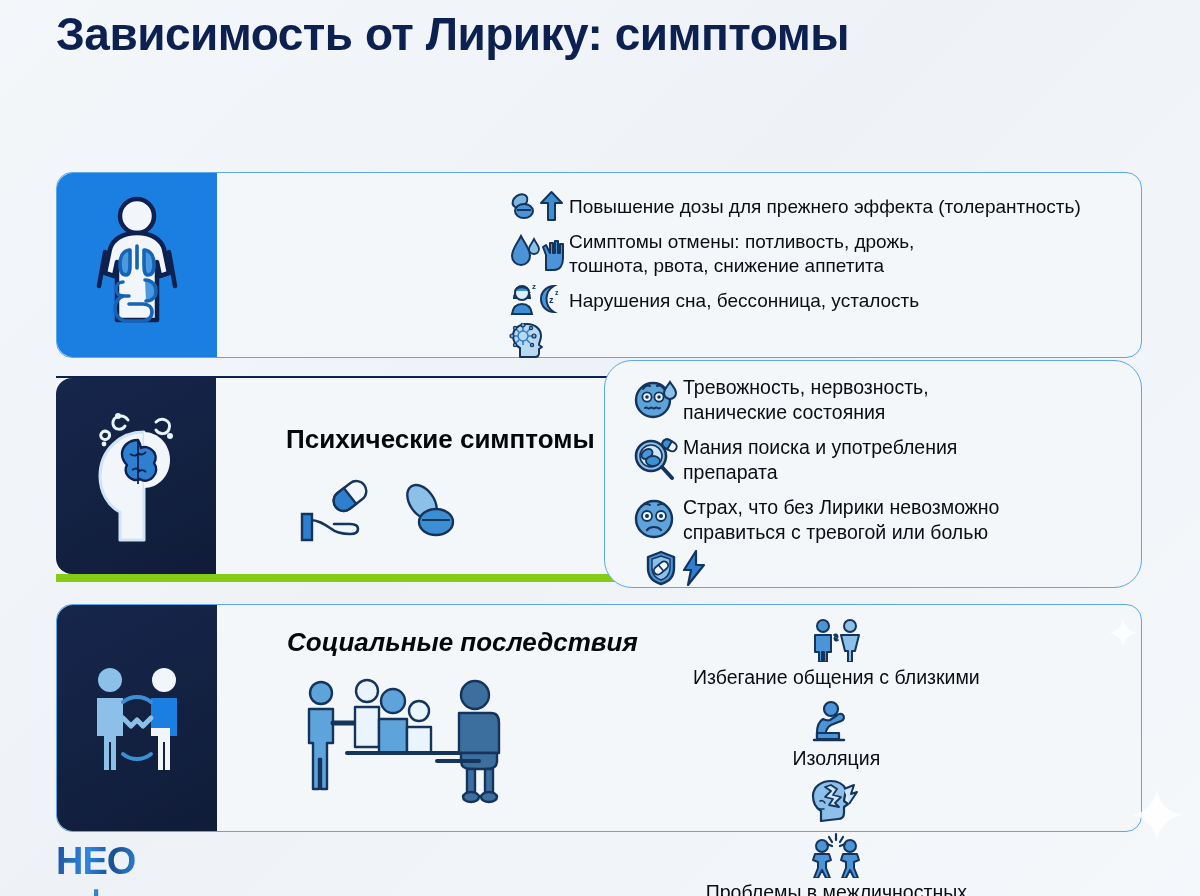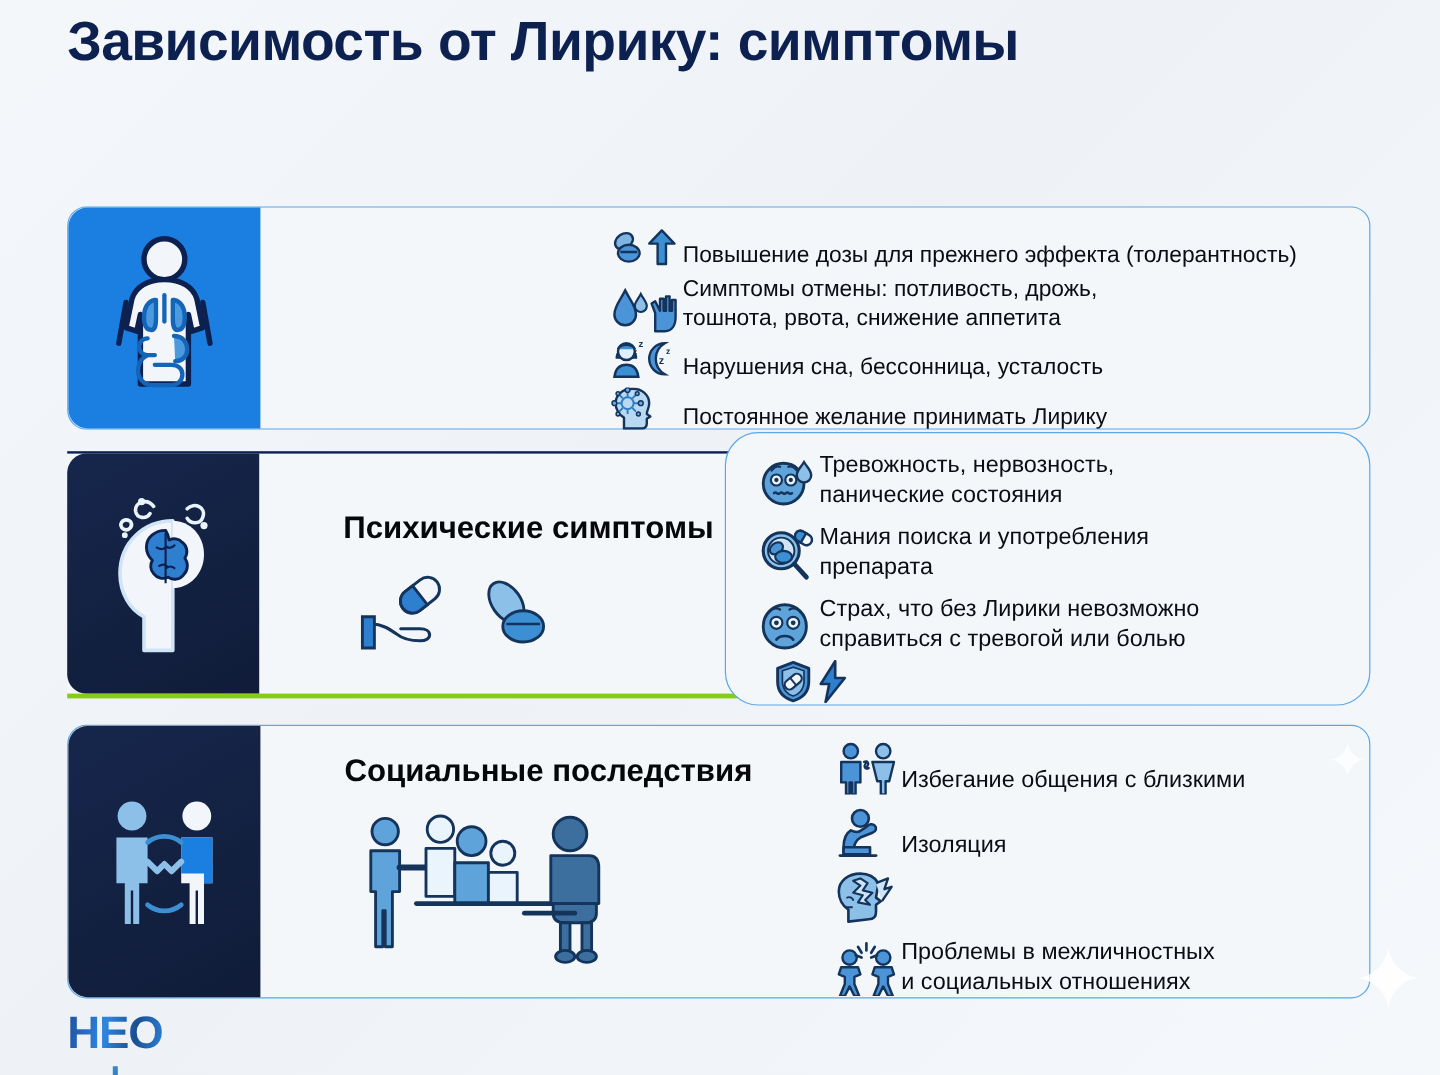--- a/index.html
+++ b/index.html
@@ -58,21 +58,21 @@
   .card-head {
     position: absolute;
     font-size: 25px;
     font-weight: bold;
     color: #05070a;
     line-height: 1.22;
   }
 
   
   .list { position: absolute; }
-  .row { display: flex; align-items: flex-end; margin-bottom: 6px; }
+  .row { display: flex; align-items: center; margin-bottom: 6px; }
   .row .ico {
     flex: 0 0 auto;
     display: flex;
     align-items: center;
     justify-content: center;
   }
   .row .txt {
     font-size: 19.5px;
     color: #0a0d11;
     line-height: 1.26;
@@ -87,21 +87,21 @@
   #card1 .card-head { left: 228px; top: 56px; }
   #card1 .list { left: 448px; top: 14px; }
   #card1 .row .ico { width: 64px; height: 38px; }
   #card1 .row .txt { font-size: 19px; }
   #card1 .row { margin-bottom: 3px; }
 
   
   #card2 {
     left: 56px; top: 376px; width: 562px; height: 206px;
     border-top: 2px solid #0d2150;
-    border-bottom: 4px solid #84cc16;
+    border-bottom: 8px solid #84cc16;
     border-left: none; border-right: none;
     background: #f4f7fa;
     border-radius: 0;
   }
   #card2 .panel { width: 160px; border-radius: 16px 0 0 16px; }
   #card2 .card-head { left: 230px; top: 46px; font-size: 26px; white-space: nowrap; }
 
   
   #card2list {
     position: absolute;
@@ -114,21 +114,21 @@
   #card2list .row { margin-bottom: 9px; }
   #card2list .row .ico { width: 56px; height: 44px; }
 
   
   #card3 {
     left: 56px; top: 604px; width: 1086px; height: 228px;
     border: 1.6px solid #5ba7e8;
   }
   #card3 .card-head { left: 230px; top: 22px; font-size: 26px; white-space: nowrap; }
   #card3 .list { left: 636px; top: 12px; }
-  #card3 .row { margin-bottom: 8px; }
+  #card3 .row { margin-bottom: 8px; flex-direction: column; }
   #card3 .row .ico { width: 58px; height: 46px; }
 
   
   .illus { position: absolute; }
 
   
   .logo { position: absolute; left: 56px; top: 842px; display: flex; align-items: center; flex-direction: column; }
   .logo-text {
     font-size: 38px;
     font-weight: bold;
@@ -232,21 +232,20 @@
               <circle cx="15" cy="2" r="2"></circle>
                 <circle cx="4" cy="13" r="2"></circle>
                 <circle cx="26" cy="13" r="2"></circle>
               <circle cx="7" cy="5" r="1.6"></circle>
                 <circle cx="23" cy="5" r="1.6"></circle>
               <circle cx="7" cy="22" r="1.6"></circle>
                 <circle cx="24" cy="22" r="1.6"></circle>
             </g>
           </svg>
         </span>
-        <span class="txt">Постоянное желание принимать Лирику</span>
       </div>
 
     </div>
   </div>
 
   <div class="card" id="card2">
     <div class="panel navy">
       <svg width="104" height="148" viewBox="0 0 104 148">
         <path d="M36 138v-28c-12-6-20-20-20-36 0-26 20-44 44-44v108z" fill="#f2f6fa" stroke="#cfe4f6" stroke-width="3" stroke-linejoin="round"></path>
         <path d="M60 30c14 0 26 12 26 28s-12 28-26 28z" fill="#f2f6fa"></path>
@@ -379,21 +378,21 @@
           <path d="M93 62h7v16h-7z" fill="#1a7fe0"></path>
         </g>
         <path d="M46 60l8 8 6-6 6 6 8-8" fill="none" stroke="#8dc0e8" stroke-width="5" stroke-linejoin="round" stroke-linecap="round"></path>
         <g fill="none" stroke="#3d8fd4" stroke-width="4" stroke-linecap="round">
           <path d="M46 44a22 22 0 0128 0"></path>
           <path d="M46 96a22 22 0 0028 0"></path>
         </g>
       </svg>
     </div>
 
-    <div class="card-head" style="white-space: pre-line;">Социальные последствия</div>
+    <div class="card-head" style="white-space: pre-line; font-style: italic;">Социальные последствия</div>
 
     <div class="illus" style="left:232px; top:62px;">
       <svg width="350" height="140" viewBox="0 0 350 140">
         <g fill="#5ea3da" stroke="#14345c" stroke-width="2.4" stroke-linejoin="round">
           <circle cx="32" cy="26" r="11"></circle>
           <path d="M20 42h24v34h-6v46h-6V92h-2v30h-6V76h-4z"></path>
         </g>
         <path d="M44 56h30" stroke="#14345c" stroke-width="5" stroke-linecap="round" fill="none"></path>
         <g fill="#eaf4fc" stroke="#14345c" stroke-width="2.4" stroke-linejoin="round">
           <circle cx="78" cy="24" r="11"></circle>

